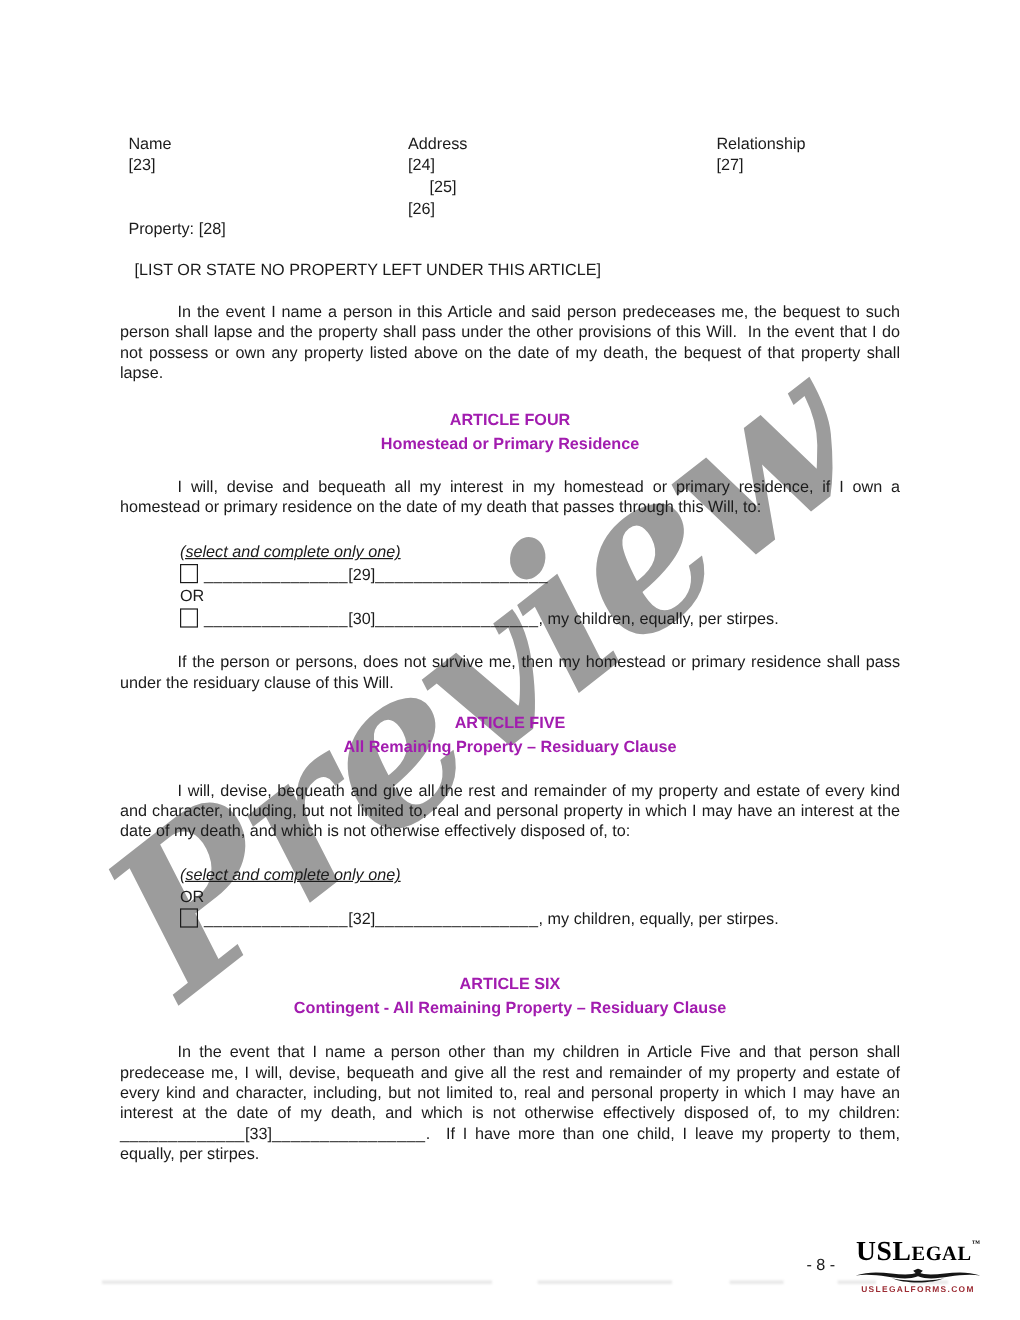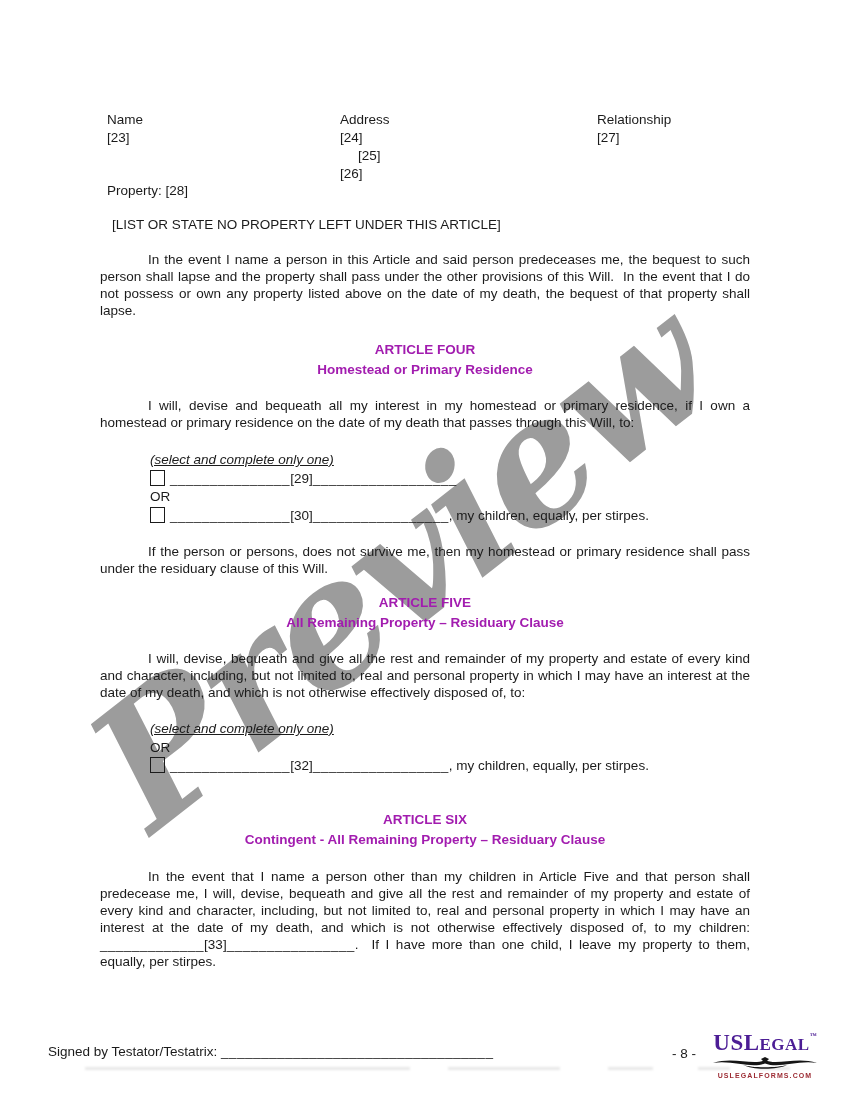--- a/index.html
+++ b/index.html
@@ -146,35 +146,31 @@
       </div>
     </div>
 
     <div class="heading" style="top:812px;">
       <span>ARTICLE SIX</span>
       <span class="sub">Contingent - All Remaining Property – Residuary Clause</span>
     </div>
 
     <p class="para indent" style="top:868px;"><span>In the event that I name a person other than my children in Article Five and that person shall predecease me, I will, devise, bequeath and give all the rest and remainder of my property and estate of every kind and character, including, but not limited to, real and personal property in which I may have an interest at the date of my death, and which is not otherwise effectively disposed of, to my children: </span><span class="blank">_____________</span><span>[33]</span><span class="blank">________________</span><span>.&nbsp; If I have more than one child, I leave my property to them, equally, per stirpes.</span></p>
 
-    <div class="footer-signed">
-      <span>Signed by Testator/Testatrix:</span>
-      <span class="blank">__________________________________</span>
-    </div>
 
     <div class="ghost" style="left:85px; top:1067px; width:325px;"></div>
     <div class="ghost" style="left:448px; top:1067px; width:112px;"></div>
     <div class="ghost" style="left:608px; top:1067px; width:45px;"></div>
     <div class="ghost" style="left:698px; top:1067px; width:32px;"></div>
     <div class="ghost" style="left:758px; top:1067px; width:32px;"></div>
 
     <span class="page-number">- 8 -</span>
 
     <div class="logo">
-      <span class="logo-title" style="color:#4c1d95;"><span class="logo-big">USL</span><span class="logo-small">EGAL</span><span class="logo-tm">™</span></span>
+      <span class="logo-title" style="color:#000000;"><span class="logo-big">USL</span><span class="logo-small">EGAL</span><span class="logo-tm">™</span></span>
       <svg class="logo-eagle" width="104" height="13" viewBox="0 0 104 13">
         <path d="M0,6 C20,-1 40,9 52,3 C64,9 84,-1 104,6 C84,3 66,12 52,6.5 C38,12 20,3 0,6 Z" fill="#151515"></path>
         <path d="M48,2 L52,0 L56,2 L52,6 Z" fill="#151515"></path>
         <path d="M30,8 C40,11 64,11 74,8 C64,13 40,13 30,8 Z" fill="#151515"></path>
       </svg>
       <span class="logo-site" style="color:#9c2b33;">USLEGALFORMS.COM</span>
     </div>
 
   </div>
 </div>

